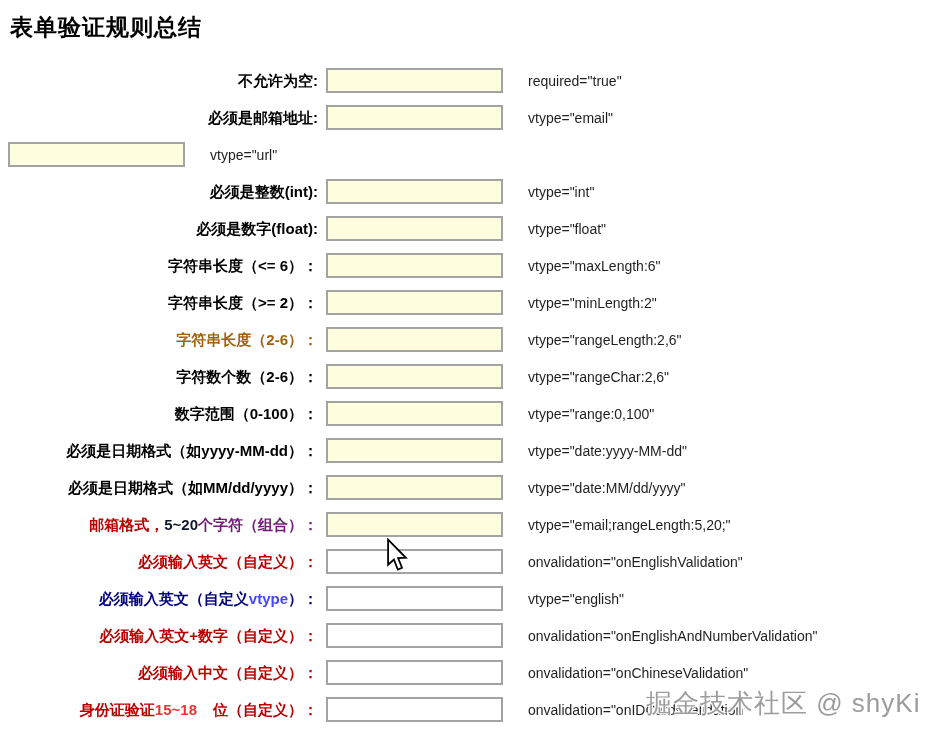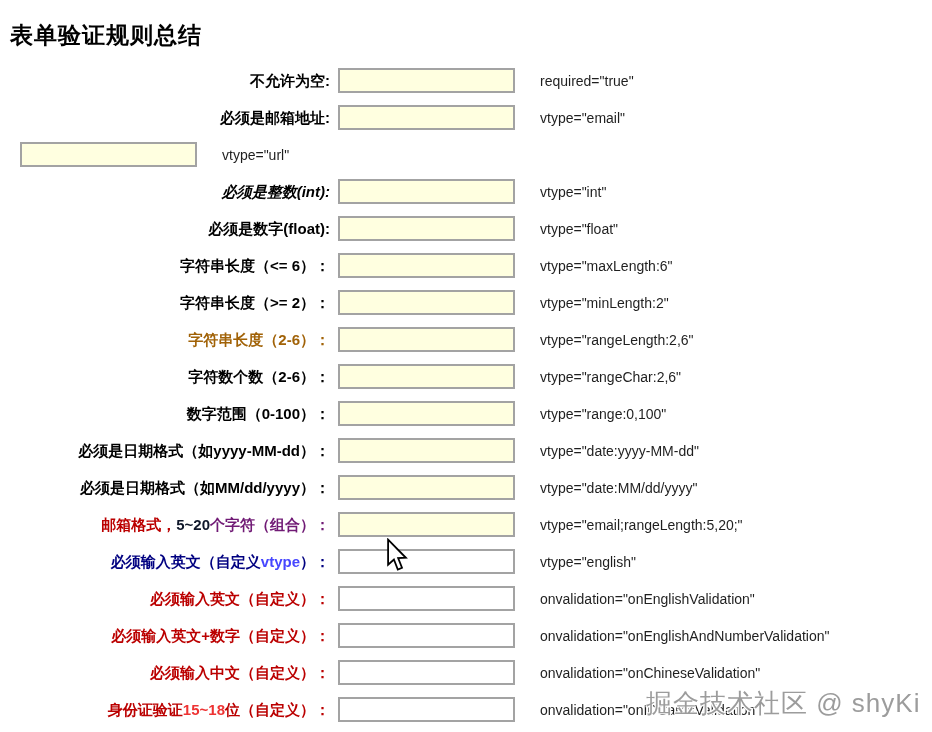--- a/index.html
+++ b/index.html
@@ -5,31 +5,31 @@
   html, body { margin: 0; padding: 0; }
   body {
     width: 932px; height: 732px;
     position: relative;
     background: #ffffff;
     overflow: hidden;
     font-family: "Liberation Sans", sans-serif;
   }
   .title {
     position: absolute;
-    left: 10px; top: 20px;
+    left: 10px; top: 12px;
     margin: 0;
     font-size: 23px;
     font-weight: 700;
     color: #000;
     letter-spacing: 1px;
     white-space: nowrap;
   }
   .rows {
     position: absolute;
-    left: 12px; top: 62px;
+    left: 0; top: 62px;
     width: 908px;
   }
   .row {
     display: flex;
     align-items: center;
     height: 37px;
   }
   .lbl {
     width: 318px;
     text-align: right;
@@ -90,21 +90,21 @@
     <input class="inp" type="text" style="background: rgb(255, 255, 224); border-color: rgb(163, 163, 163);">
     <span class="rule" style="color: rgb(31, 31, 31);">vtype="email"</span>
   </div>
 
   <div class="row">
     <input class="inp" type="text" style="background: rgb(255, 255, 224); border-color: rgb(163, 163, 163);">
     <span class="rule" style="color: rgb(31, 31, 31);">vtype="url"</span>
   </div>
 
   <div class="row">
-    <span class="lbl"><span style="color: rgb(0, 0, 0); font-style: italic;">必须是整数(int):</span></span>
+    <span class="lbl"><span style="color: rgb(0, 0, 0);">必须是整数(int):</span></span>
     <input class="inp" type="text" style="background: rgb(255, 255, 224); border-color: rgb(163, 163, 163);">
     <span class="rule" style="color: rgb(31, 31, 31);">vtype="int"</span>
   </div>
 
   <div class="row">
     <span class="lbl"><span style="color: rgb(0, 0, 0);">必须是数字(float):</span></span>
     <input class="inp" type="text" style="background: rgb(255, 255, 224); border-color: rgb(163, 163, 163);">
     <span class="rule" style="color: rgb(31, 31, 31);">vtype="float"</span>
   </div>
 
@@ -150,45 +150,45 @@
     <span class="rule" style="color: rgb(31, 31, 31);">vtype="date:MM/dd/yyyy"</span>
   </div>
 
   <div class="row">
     <span class="lbl"><span style="color: rgb(187, 0, 0);">邮箱格式，</span><span style="color: #0f172a;">5~20</span><span style="color: #701a75;">个字符（组合）：</span></span>
     <input class="inp" type="text" style="background: rgb(255, 255, 224); border-color: rgb(163, 163, 163);">
     <span class="rule" style="color: rgb(31, 31, 31);">vtype="email;rangeLength:5,20;"</span>
   </div>
 
   <div class="row">
+    <span class="lbl"><span style="color: rgb(187, 0, 0);">必须输入英文（自定义）：</span></span>
+    <input class="inp" type="text" style="background: rgb(255, 255, 255); border-color: rgb(163, 163, 163);">
+    <span class="rule" style="color: rgb(31, 31, 31);">onvalidation="onEnglishValidation"</span>
+  </div>
+
+  <div class="row">
     <span class="lbl"><span style="color: rgb(0, 0, 128);">必须输入英文（自定义</span><span style="color: rgb(70, 70, 255);">vtype</span><span style="color: rgb(0, 0, 128);">）：</span></span>
     <input class="inp" type="text" style="background: rgb(255, 255, 255); border-color: rgb(163, 163, 163);">
     <span class="rule" style="color: rgb(31, 31, 31);">vtype="english"</span>
-  </div>
-
-  <div class="row">
-    <span class="lbl"><span style="color: rgb(187, 0, 0);">必须输入英文（自定义）：</span></span>
-    <input class="inp" type="text" style="background: rgb(255, 255, 255); border-color: rgb(163, 163, 163);">
-    <span class="rule" style="color: rgb(31, 31, 31);">onvalidation="onEnglishValidation"</span>
   </div>
 
   <div class="row">
     <span class="lbl"><span style="color: rgb(187, 0, 0);">必须输入英文+数字（自定义）：</span></span>
     <input class="inp" type="text" style="background: rgb(255, 255, 255); border-color: rgb(163, 163, 163);">
     <span class="rule" style="color: rgb(31, 31, 31);">onvalidation="onEnglishAndNumberValidation"</span>
   </div>
 
   <div class="row">
     <span class="lbl"><span style="color: rgb(187, 0, 0);">必须输入中文（自定义）：</span></span>
     <input class="inp" type="text" style="background: rgb(255, 255, 255); border-color: rgb(163, 163, 163);">
     <span class="rule" style="color: rgb(31, 31, 31);">onvalidation="onChineseValidation"</span>
   </div>
 
   <div class="row">
-    <span class="lbl"><span style="color: rgb(187, 0, 0);">身份证验证</span><span style="color: rgb(238, 51, 51);">15~18</span><span style="color: rgb(187, 0, 0);">位（自定义）：</span></span>
+    <span class="lbl"><span style="color: rgb(187, 0, 0);">身份证验证</span><span style="color: rgb(238, 51, 51);">15~18</span><span style="color: rgb(187, 0, 0); padding-left: 16px;">位（自定义）：</span></span>
     <input class="inp" type="text" style="background: rgb(255, 255, 255); border-color: rgb(163, 163, 163);">
     <span class="rule" style="color: rgb(31, 31, 31);">onvalidation="onIDCardsValidation"</span>
   </div>
 </div>
 
 <div class="watermark">掘金技术社区 @ shyKi</div>
 
 <div class="cursor">
   <svg viewBox="0 0 13 21" width="22" height="34" xmlns="http://www.w3.org/2000/svg">
     <path d="M1 1 L1 16.5 L4.6 13.3 L7 19.5 L9.6 18.4 L7.2 12.4 L12 12.2 Z" fill="#ffffff" stroke="#000000" stroke-width="1.1" stroke-linejoin="miter"></path>

